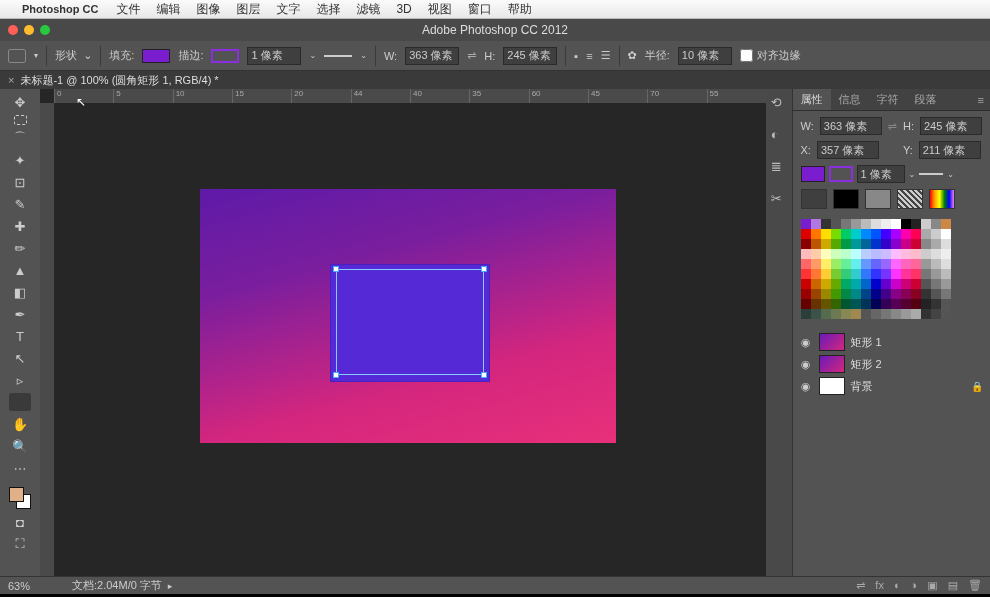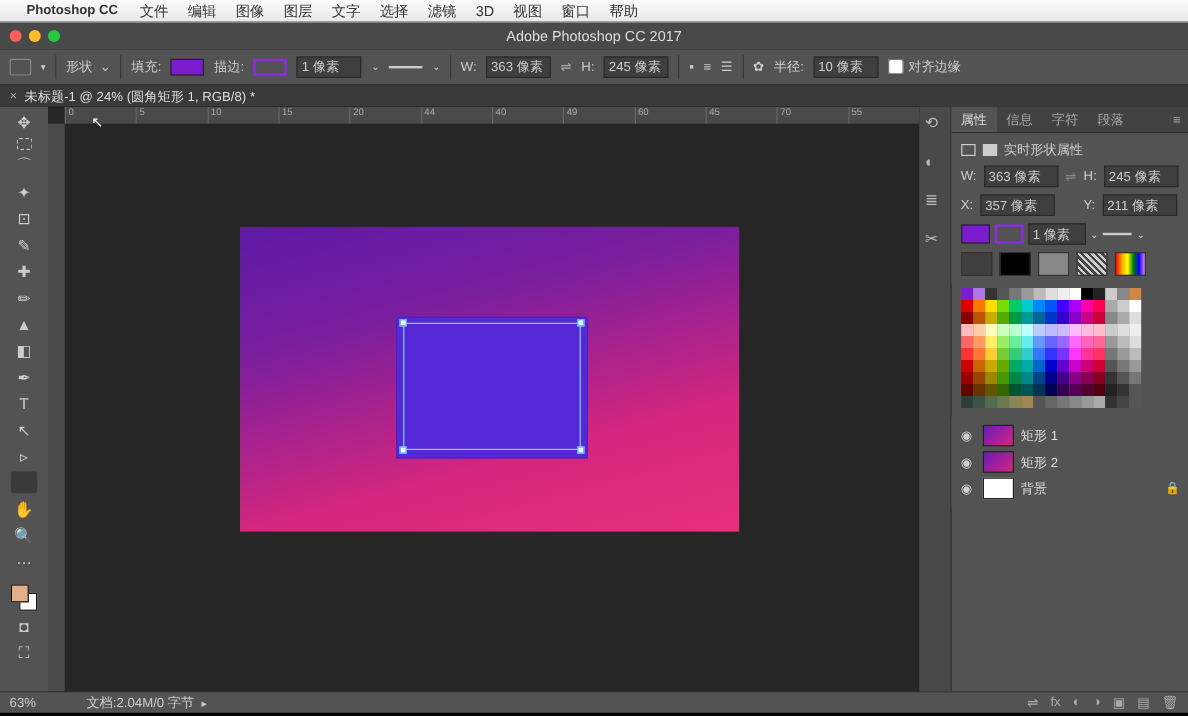--- a/index.html
+++ b/index.html
@@ -114,21 +114,21 @@
   <span class="mi">窗口</span>
   <span class="mi">帮助</span>
 </div>
 
 <div class="titlebar">
   <div class="traffic">
     <span class="tl-red"></span>
     <span class="tl-yel"></span>
     <span class="tl-grn"></span>
   </div>
-  <div class="title">Adobe Photoshop CC 2017</div>
+  <div class="title">Adobe Photoshop CC 2012</div>
 </div>
 
 <div class="optbar">
   <div class="icbtn"></div>
   <span style="font-size:8px">▾</span>
   <div class="sep"></div>
   <span class="lbl drop"><span>形状</span> &nbsp;⌄</span>
   <div class="sep"></div>
   <span class="lbl">填充:</span>
   <div class="swatch fill"></div>
@@ -153,21 +153,21 @@
   <span class="lbl">半径:</span>
   <input class="numin" value="10 像素" style="">
   <label class="chk">
     <input type="checkbox" style="">
     <span>对齐边缘</span>
   </label>
 </div>
 
 <div class="doctab">
   <span class="close">×</span>
-  <span>未标题-1 @ 24% (圆角矩形 1, RGB/8) *</span>
+  <span>未标题-1 @ 100% (圆角矩形 1, RGB/4) *</span>
 </div>
 
 <div class="workspace">
 
   <div class="tools">
     <div class="tool">✥</div>
     <div class="tool" style="border:1px dashed #ccc;width:13px;height:10px"></div>
     <div class="tool">⌒</div>
     <div class="tool">✦</div>
     <div class="tool">⊡</div>
@@ -196,21 +196,21 @@
 
   <div class="canvas-wrap">
     <div class="ruler-h">
       <span>0</span>
         <span>5</span>
         <span>10</span>
         <span>15</span>
         <span>20</span>
         <span>44</span>
         <span>40</span>
-        <span>49</span>
+        <span>35</span>
         <span>60</span>
         <span>45</span>
         <span>70</span>
         <span>55</span>
     </div>
     <div class="ruler-v"></div>
     <span class="cursor-arrow">↖</span>
     <div class="artboard"></div>
     <div class="shape-sel"></div>
     <div class="sel-box">
@@ -231,25 +231,20 @@
     <div class="panels">
       <div class="panel-tabs">
         <span class="act">属性</span>
         <span>信息</span>
         <span>字符</span>
         <span>段落</span>
         <span style="margin-left:auto;padding-right:6px">≡</span>
       </div>
       <div class="prop-body">
         <div class="prop-row">
-          <span style="border:1px solid #ccc;width:12px;height:10px;display:inline-block"></span>
-          <span style="background:#ccc;width:12px;height:10px;display:inline-block"></span>
-          <span>实时形状属性</span>
-        </div>
-        <div class="prop-row">
           <span>W:</span>
           <input value="363 像素" style="">
           <span class="link">⇌</span>
           <span>H:</span>
           <input value="245 像素" style="">
         </div>
         <div class="prop-row">
           <span>X:</span>
           <input value="357 像素" style="">
           <span style="width:12px"></span>

